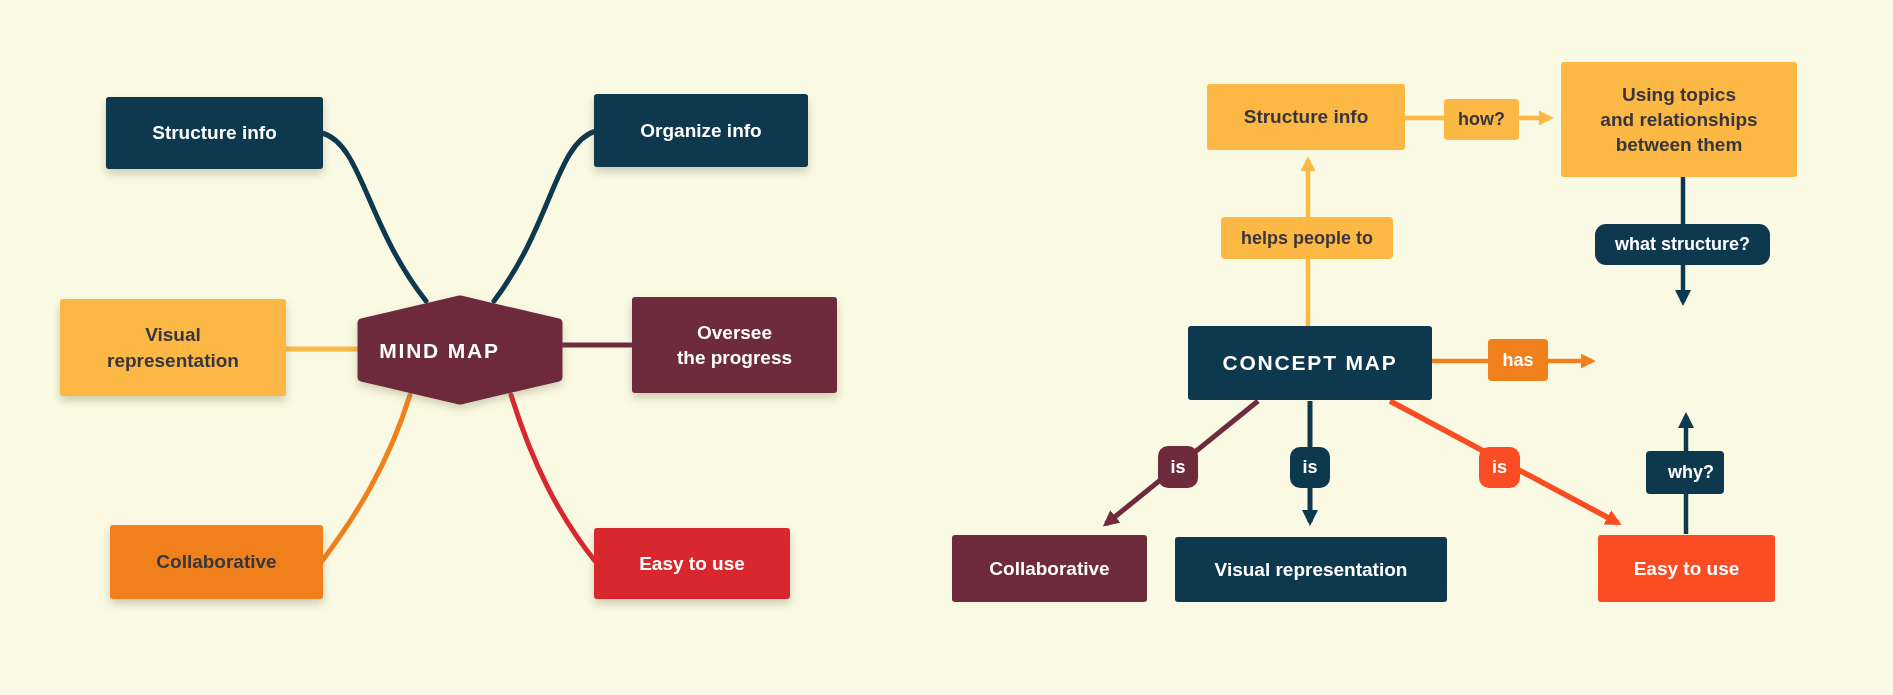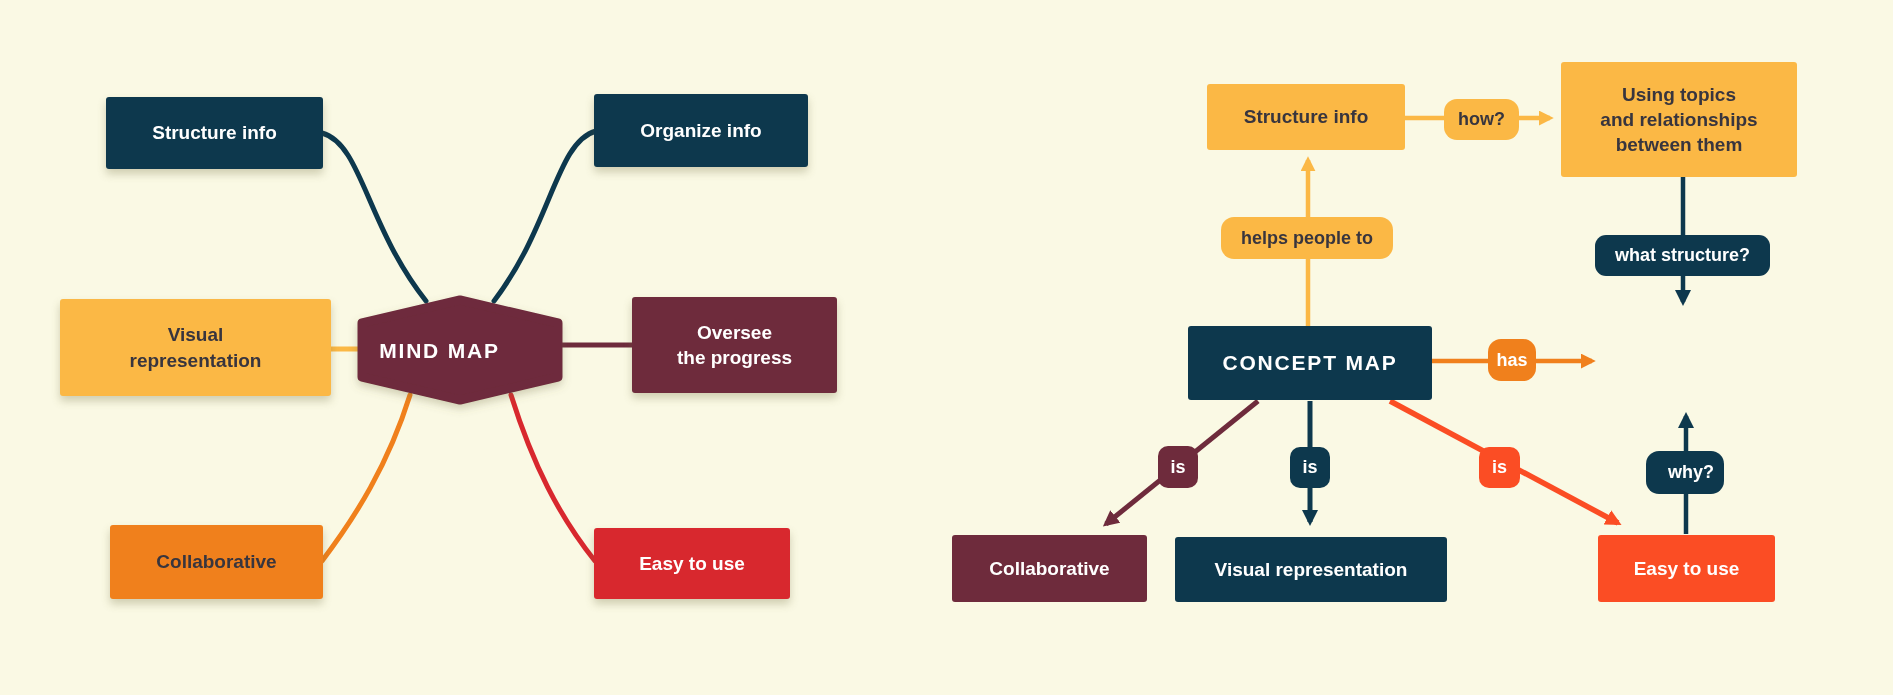--- a/index.html
+++ b/index.html
@@ -31,21 +31,21 @@
     padding: 4px 3px;
   }
   .pill {
     position: absolute;
     display: flex; align-items: center; justify-content: center;
     text-align: center;
     font-weight: 700;
     font-size: 18px;
     white-space: nowrap;
     box-sizing: border-box;
-    border-radius: 13px;
+    border-radius: 4px;
   }
   .title-node {
     font-size: 21px;
     letter-spacing: 1.8px;
     font-weight: 700;
   }
   .navy   { background: #0D384D; color: #FFFFFF; }
   .maroon { background: #6E2B3C; color: #FFFFFF; }
   .yellow { background: #FBB845; color: #38353E; }
   .orange { background: #F0801C; color: #38353E; }
@@ -103,21 +103,21 @@
     <path d="M 1258 401 L 1106 524" fill="none" stroke="#6E2B3C" stroke-width="5" marker-end="url(#ah-maroon)"></path>
     <path d="M 1310 401 L 1310 522" fill="none" stroke="#0D384D" stroke-width="5" marker-end="url(#ah-navy)"></path>
     <path d="M 1390 401 L 1618 523" fill="none" stroke="#FB4D24" stroke-width="5.5" marker-end="url(#ah-flame)"></path>
     <path d="M 1686 534 L 1686 416" fill="none" stroke="#0D384D" stroke-width="4.5" marker-end="url(#ah-navy)"></path>
   </svg>
 
   <div class="node navy shadow" style="left:106px; top:97px; width:217px; height:72px;">Structure info</div>
 
   <div class="node navy shadow" style="left:594px; top:94px; width:214px; height:73px;">Organize info</div>
 
-  <div class="node yellow shadow" style="left:60px; top:299px; width:271px; height:97px;">Visual
+  <div class="node yellow shadow" style="left:60px; top:299px; width:226px; height:97px;">Visual
 representation</div>
 
   <div class="node maroon shadow" style="left:632px; top:297px; width:205px; height:96px;">Oversee
 the progress</div>
 
   <div class="node orange shadow" style="left:110px; top:525px; width:213px; height:74px;">Collaborative</div>
 
   <div class="node red shadow" style="left:594px; top:528px; width:196px; height:71px;">Easy to use</div>
 
   <div class="hex-label title-node">MIND MAP</div>
@@ -134,23 +134,23 @@
   <div class="node maroon" style="left:952px; top:535px; width:195px; height:67px;">Collaborative</div>
 
   <div class="node navy" style="left:1175px; top:537px; width:272px; height:65px;">Visual representation</div>
 
   <div class="node flame" style="left:1598px; top:535px; width:177px; height:67px;">Easy to use</div>
 
   <div class="pill yellow" style="left:1221px; top:217px; width:172px; height:42px;">helps people to</div>
 
   <div class="pill yellow" style="left:1444px; top:99px; width:75px; height:41px;">how?</div>
 
-  <div class="pill navy" style="left:1595px; top:224px; width:175px; height:41px; border-radius:11px;margin-top:11px;">what structure?</div>
+  <div class="pill navy" style="left:1595px; top:224px; width:175px; height:41px; border-radius:11px;">what structure?</div>
 
-  <div class="pill orange-w" style="left:1488px; top:339px; width:48px; height:42px;text-align:right;">has</div>
+  <div class="pill orange-w" style="left:1488px; top:339px; width:60px; height:42px;text-align:right;">has</div>
 
   <div class="pill maroon" style="left:1158px; top:446px; width:40px; height:42px; border-radius:10px;">is</div>
 
   <div class="pill navy" style="left:1290px; top:447px; width:40px; height:41px; border-radius:10px;">is</div>
 
   <div class="pill flame" style="left:1479px; top:447px; width:41px; height:41px; border-radius:10px;">is</div>
 
   <div class="pill navy" style="left:1646px; top:451px; width:78px; height:43px;padding-left:12px;">why?</div>
 
 </div>

